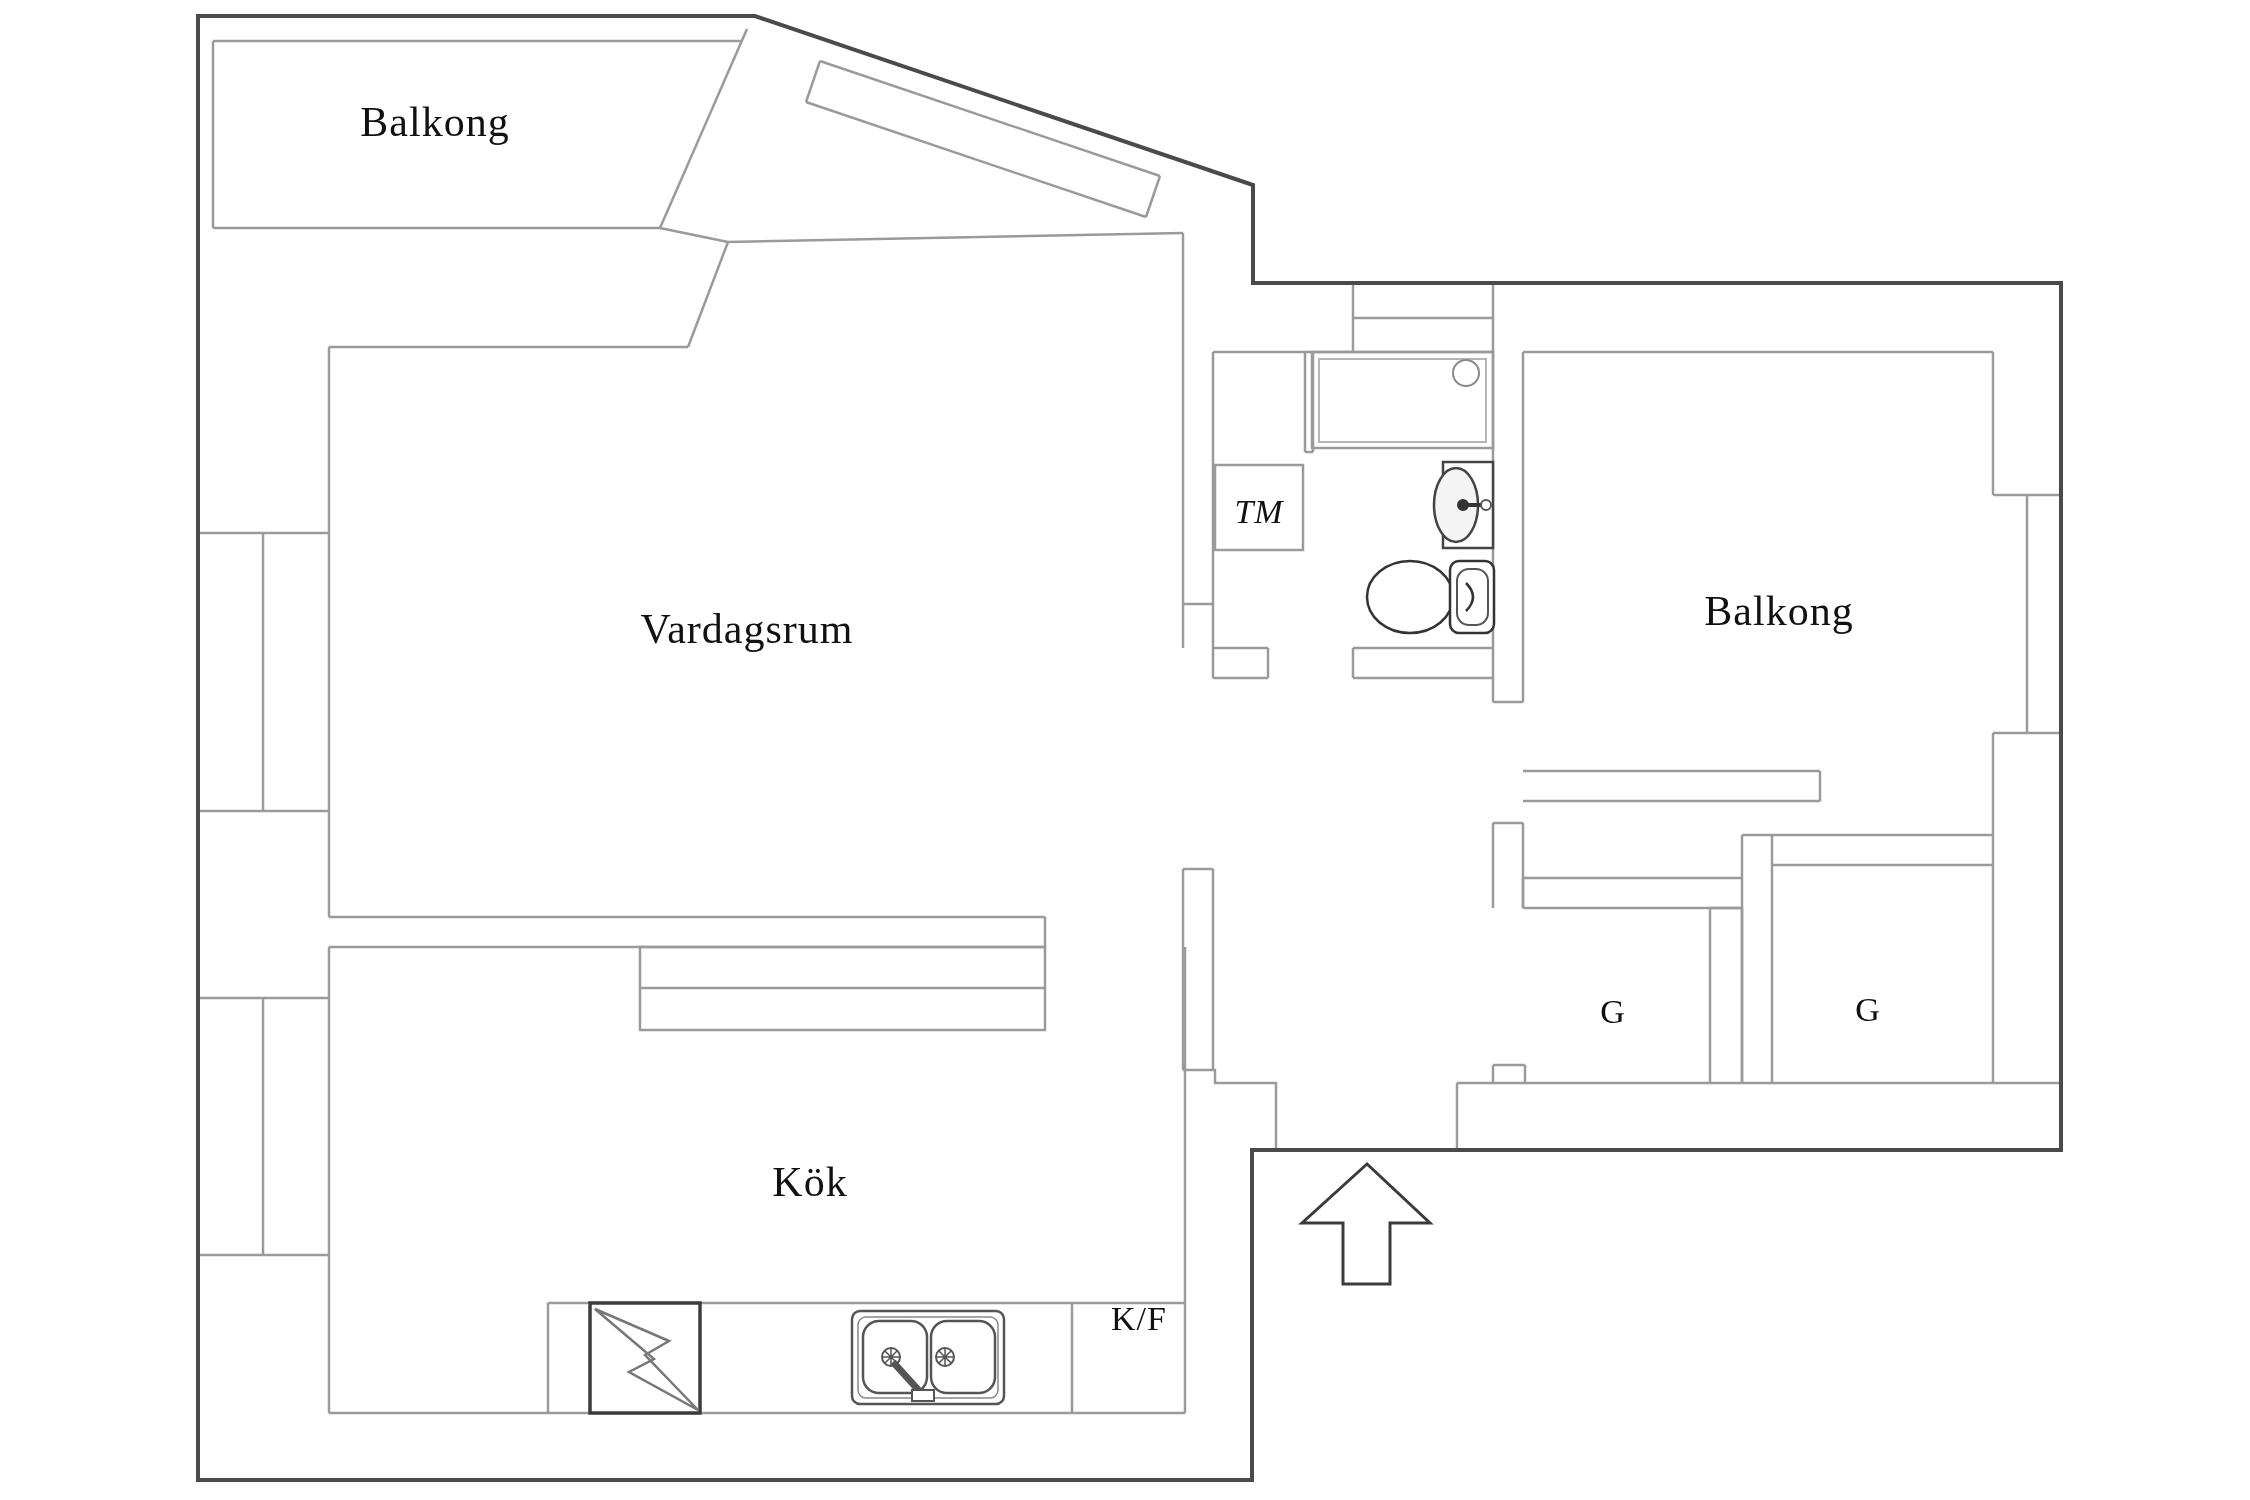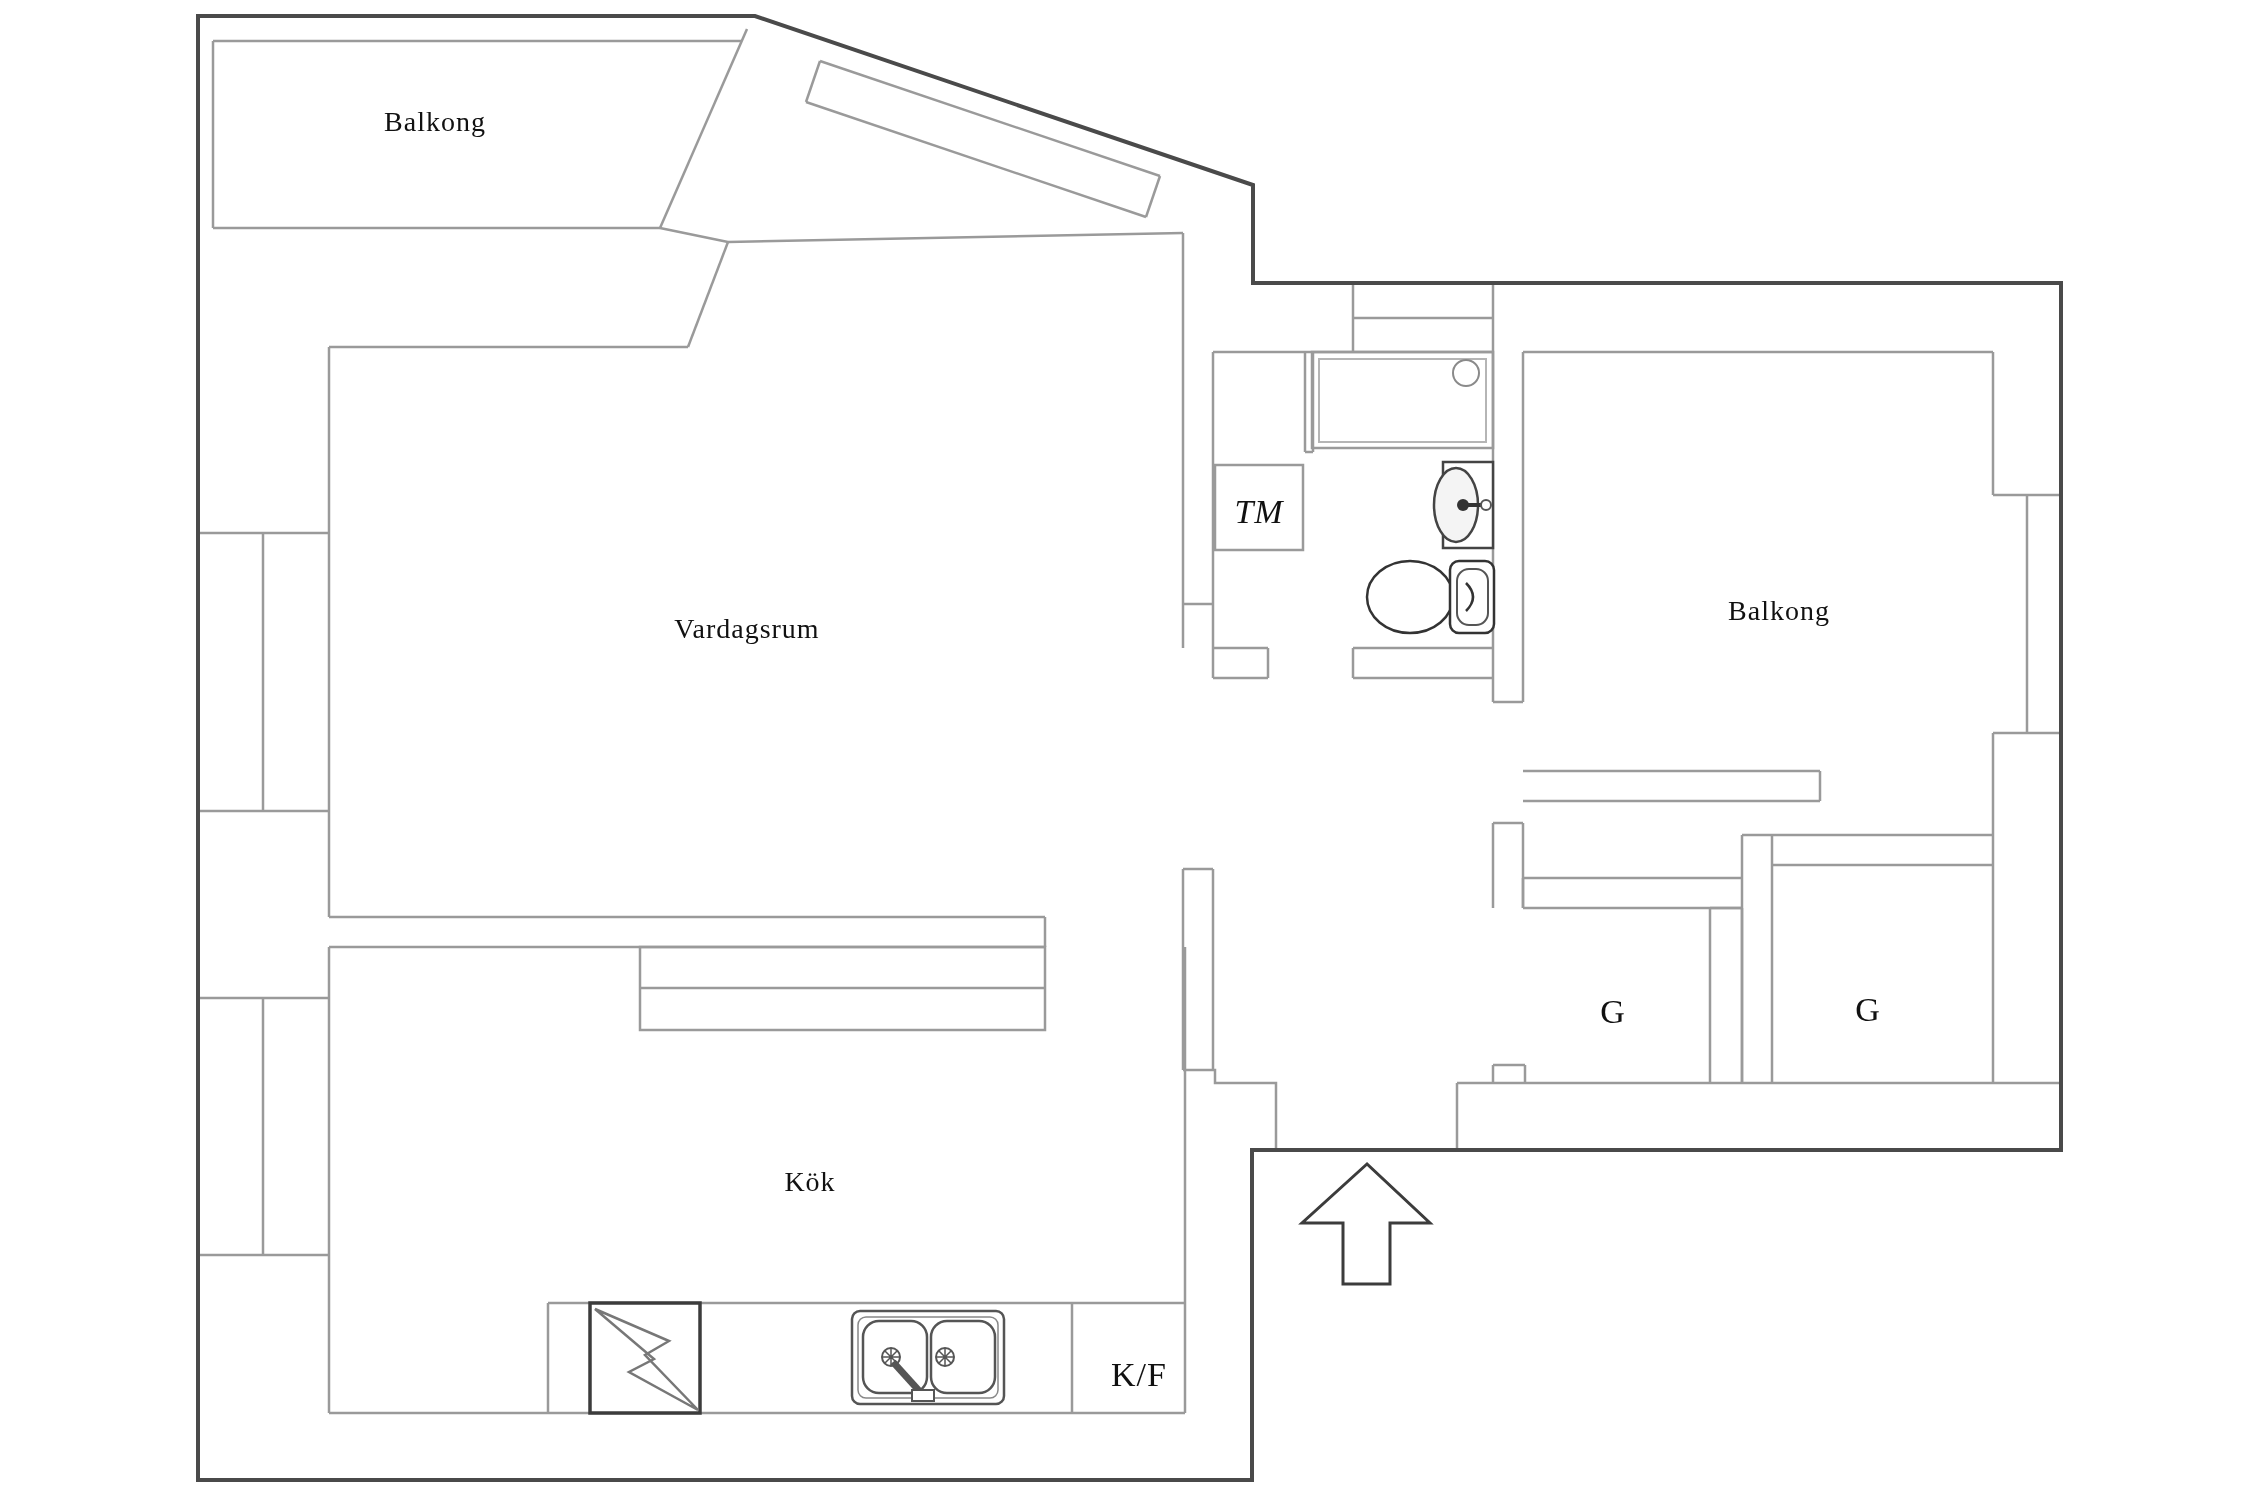--- a/index.html
+++ b/index.html
@@ -8,21 +8,21 @@
     width:2250px;
     height:1500px;
     background:#ffffff;
     font-family:"Liberation Serif", serif;
     overflow:hidden;
   }
   .plan svg{position:absolute;left:0;top:0;width:2250px;height:1500px;}
   .room-label{
     position:absolute;
     transform:translate(-50%,-50%);
-    font-size:28px;
+    font-size:42px;
     color:#111111;
     letter-spacing:1px;
     white-space:nowrap;
   }
   .small-label{font-size:34px;}
 </style>
 </head>
 <body>
 
 <div class="plan">
@@ -153,14 +153,14 @@
     <path d="M1367,1164 L1302,1223 H1343 V1284 H1390 V1223 H1430 Z" fill="#ffffff" stroke="#3c3c3c" stroke-width="3"></path>
   </svg>
 
   <div class="room-label" style="left:435px;top:122px;">Balkong</div>
   <div class="room-label" style="left:747px;top:629px;">Vardagsrum</div>
   <div class="room-label" style="left:810px;top:1182px;">Kök</div>
   <div class="room-label" style="left:1779px;top:611px;">Balkong</div>
   <div class="room-label small-label" style="left:1259px;top:512px;font-style:italic;">TM</div>
   <div class="room-label small-label" style="left:1613px;top:1012px;">G</div>
   <div class="room-label small-label" style="left:1868px;top:1010px;">G</div>
-  <div class="room-label small-label" style="left:1139px;top:1375px;text-align:center;">K/F</div>
+  <div class="room-label small-label" style="left:1139px;top:1319px;text-align:center;">K/F</div>
 </div>
 
 </body></html>

